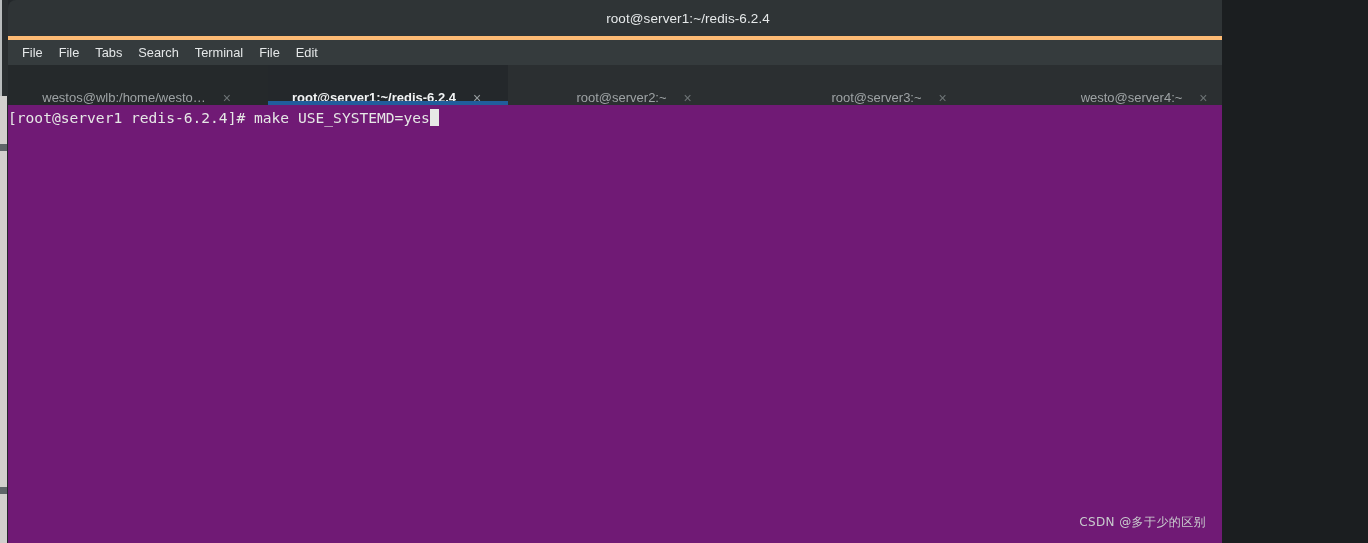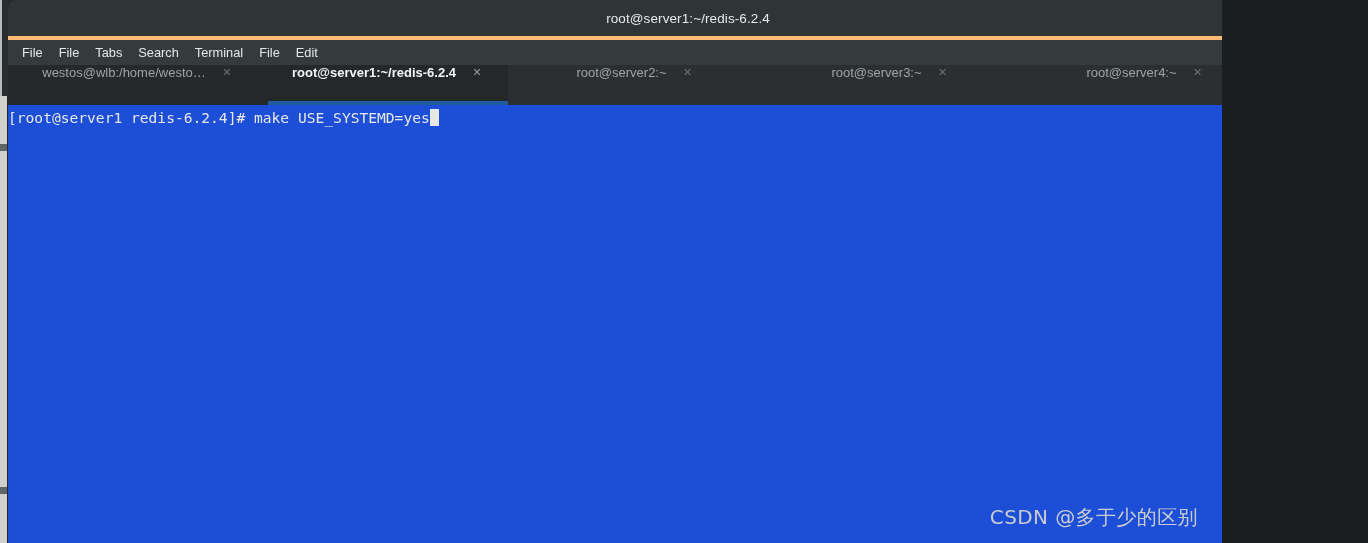--- a/index.html
+++ b/index.html
@@ -96,21 +96,21 @@
     width: 1360px;
     height: 40px;
     background: #2b2f31;
     display: flex;
     align-items: stretch;
     box-sizing: border-box;
   }
   .tab {
     position: relative;
     display: flex;
-    align-items: flex-start;
+    align-items: flex-end;
     justify-content: center;
     height: 40px;
     box-sizing: border-box;
     padding: 0 10px;
   }
   .tab-label {
     font-size: 13px;
     color: #9ea3a5;
     white-space: nowrap;
     overflow: hidden;
@@ -167,21 +167,21 @@
     color: #d9dcdd;
   }
 
   
   .terminal {
     position: absolute;
     left: 8px;
     top: 105px;
     width: 1360px;
     height: 438px;
-    background: #1d4ed8;
+    background: #701a75;
     overflow: hidden;
   }
   .term-text {
     position: absolute;
     left: 0;
     top: 3px;
     font-family: "DejaVu Sans Mono", "Liberation Mono", monospace;
     font-size: 14.6px;
     line-height: 19px;
     color: #e6e8e6;
@@ -225,24 +225,24 @@
     left: 0;
     top: 0;
     width: 2px;
     height: 96px;
     background: #b9bcbd;
   }
 
   
   .watermark {
     position: absolute;
-    right: 24px;
+    right: 16px;
     bottom: 12px;
     font-family: "DejaVu Sans", "Liberation Sans", sans-serif;
-    font-size: 20px;
+    font-size: 12px;
     color: #c9ccce;
     white-space: nowrap;
     letter-spacing: 0.4px;
   }
 </style>
 </head>
 <body>
 
 <div id="app">
 
@@ -303,21 +303,21 @@
       <span class="tab-label">root@server2:~</span>
       <span class="tab-close">×</span>
     </div>
 
     <div class="tab inactive" style="width:255px;">
       <span class="tab-label">root@server3:~</span>
       <span class="tab-close">×</span>
     </div>
 
     <div class="tab inactive" style="width:255px;">
-      <span class="tab-label">root@server4:~</span>
+      <span class="tab-label">westo@server4:~</span>
       <span class="tab-close">×</span>
     </div>
 
     <div class="tabbar-actions">
       <div class="tb-icon">
         <svg width="18" height="18" viewBox="0 0 18 18" aria-hidden="true">
           <rect x="2" y="4" width="14" height="11" fill="none" stroke="#d9dcdd" stroke-width="1.6"></rect>
           <rect x="1" y="14" width="16" height="2.2" fill="#d9dcdd"></rect>
           <path d="M9 7 L9 12 M6.5 9.5 L11.5 9.5" stroke="#d9dcdd" stroke-width="1.6" stroke-linecap="round"></path>
         </svg>

